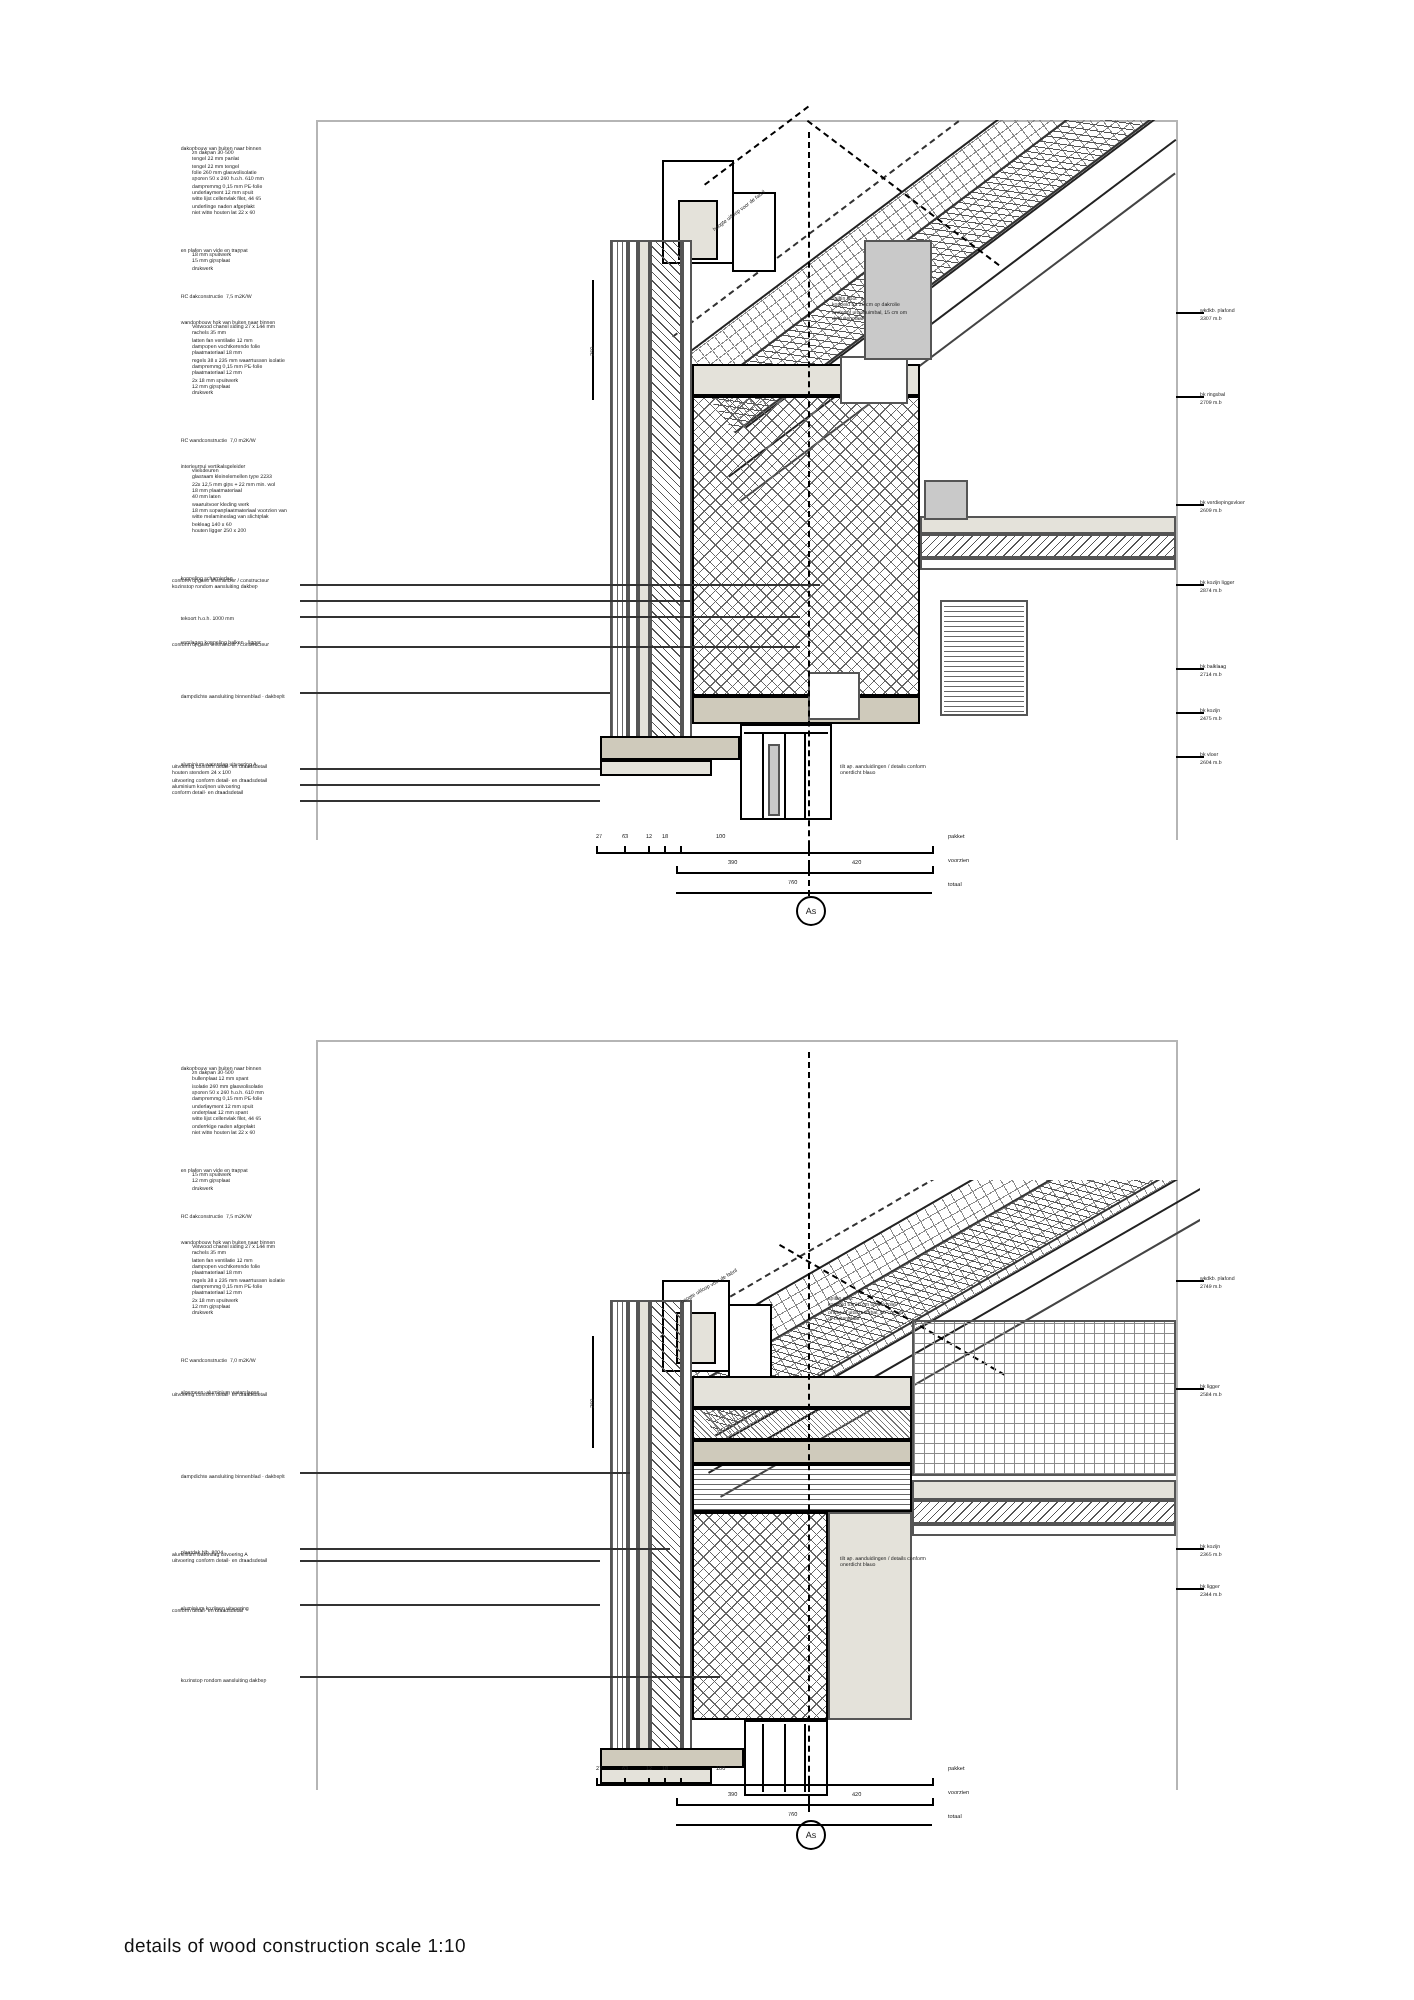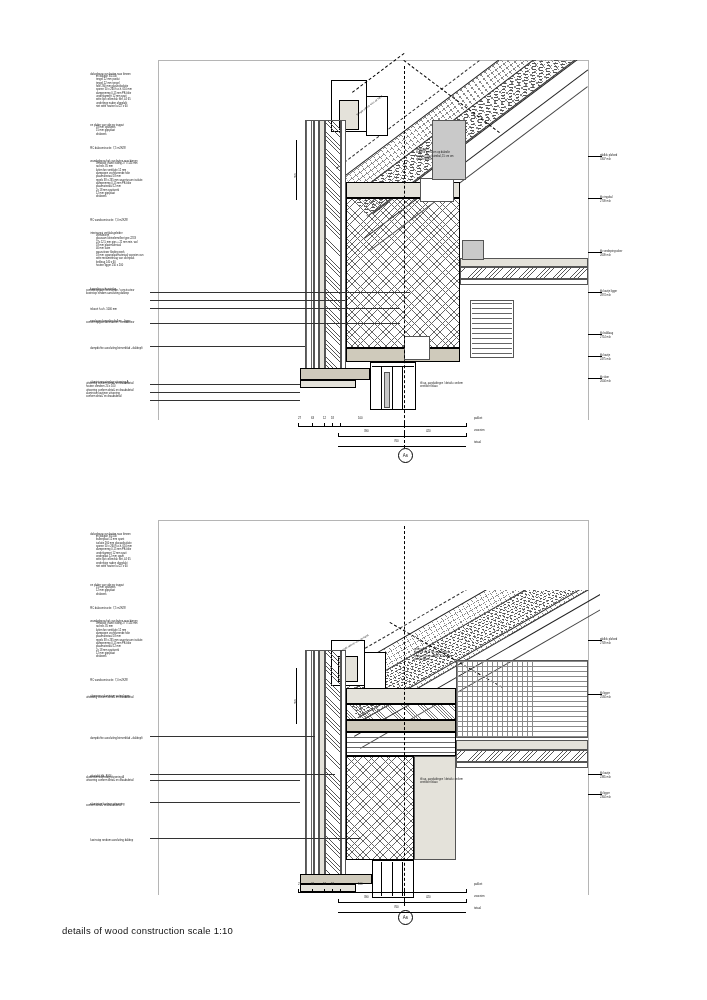--- a/index.html
+++ b/index.html
@@ -446,15 +446,15 @@
 
       <div class="lvl" style="left:12px;top:272px;"><span>bk ligger</span></div>
       <div class="lvl" style="left:12px;top:276px;"><span>2344 m.b</span></div>
       <div class="ln hl" style="left:0;top:274px;width:14px;"></div>
     </div>
 
     <div class="abs ln vl" style="left:296px;top:168px;height:56px;"></div>
     <div class="dimlabel rot" style="left:294px;top:204px;transform:rotate(-90deg);">260</div>
   </div>
 
-  <div class="caption" style="left:62px;top:925px;">details of wood construction scale 1:10</div>
+  <div class="caption" style="left:62px;top:968px;">details of wood construction scale 1:10</div>
 
 </div>
 
 </body></html>

